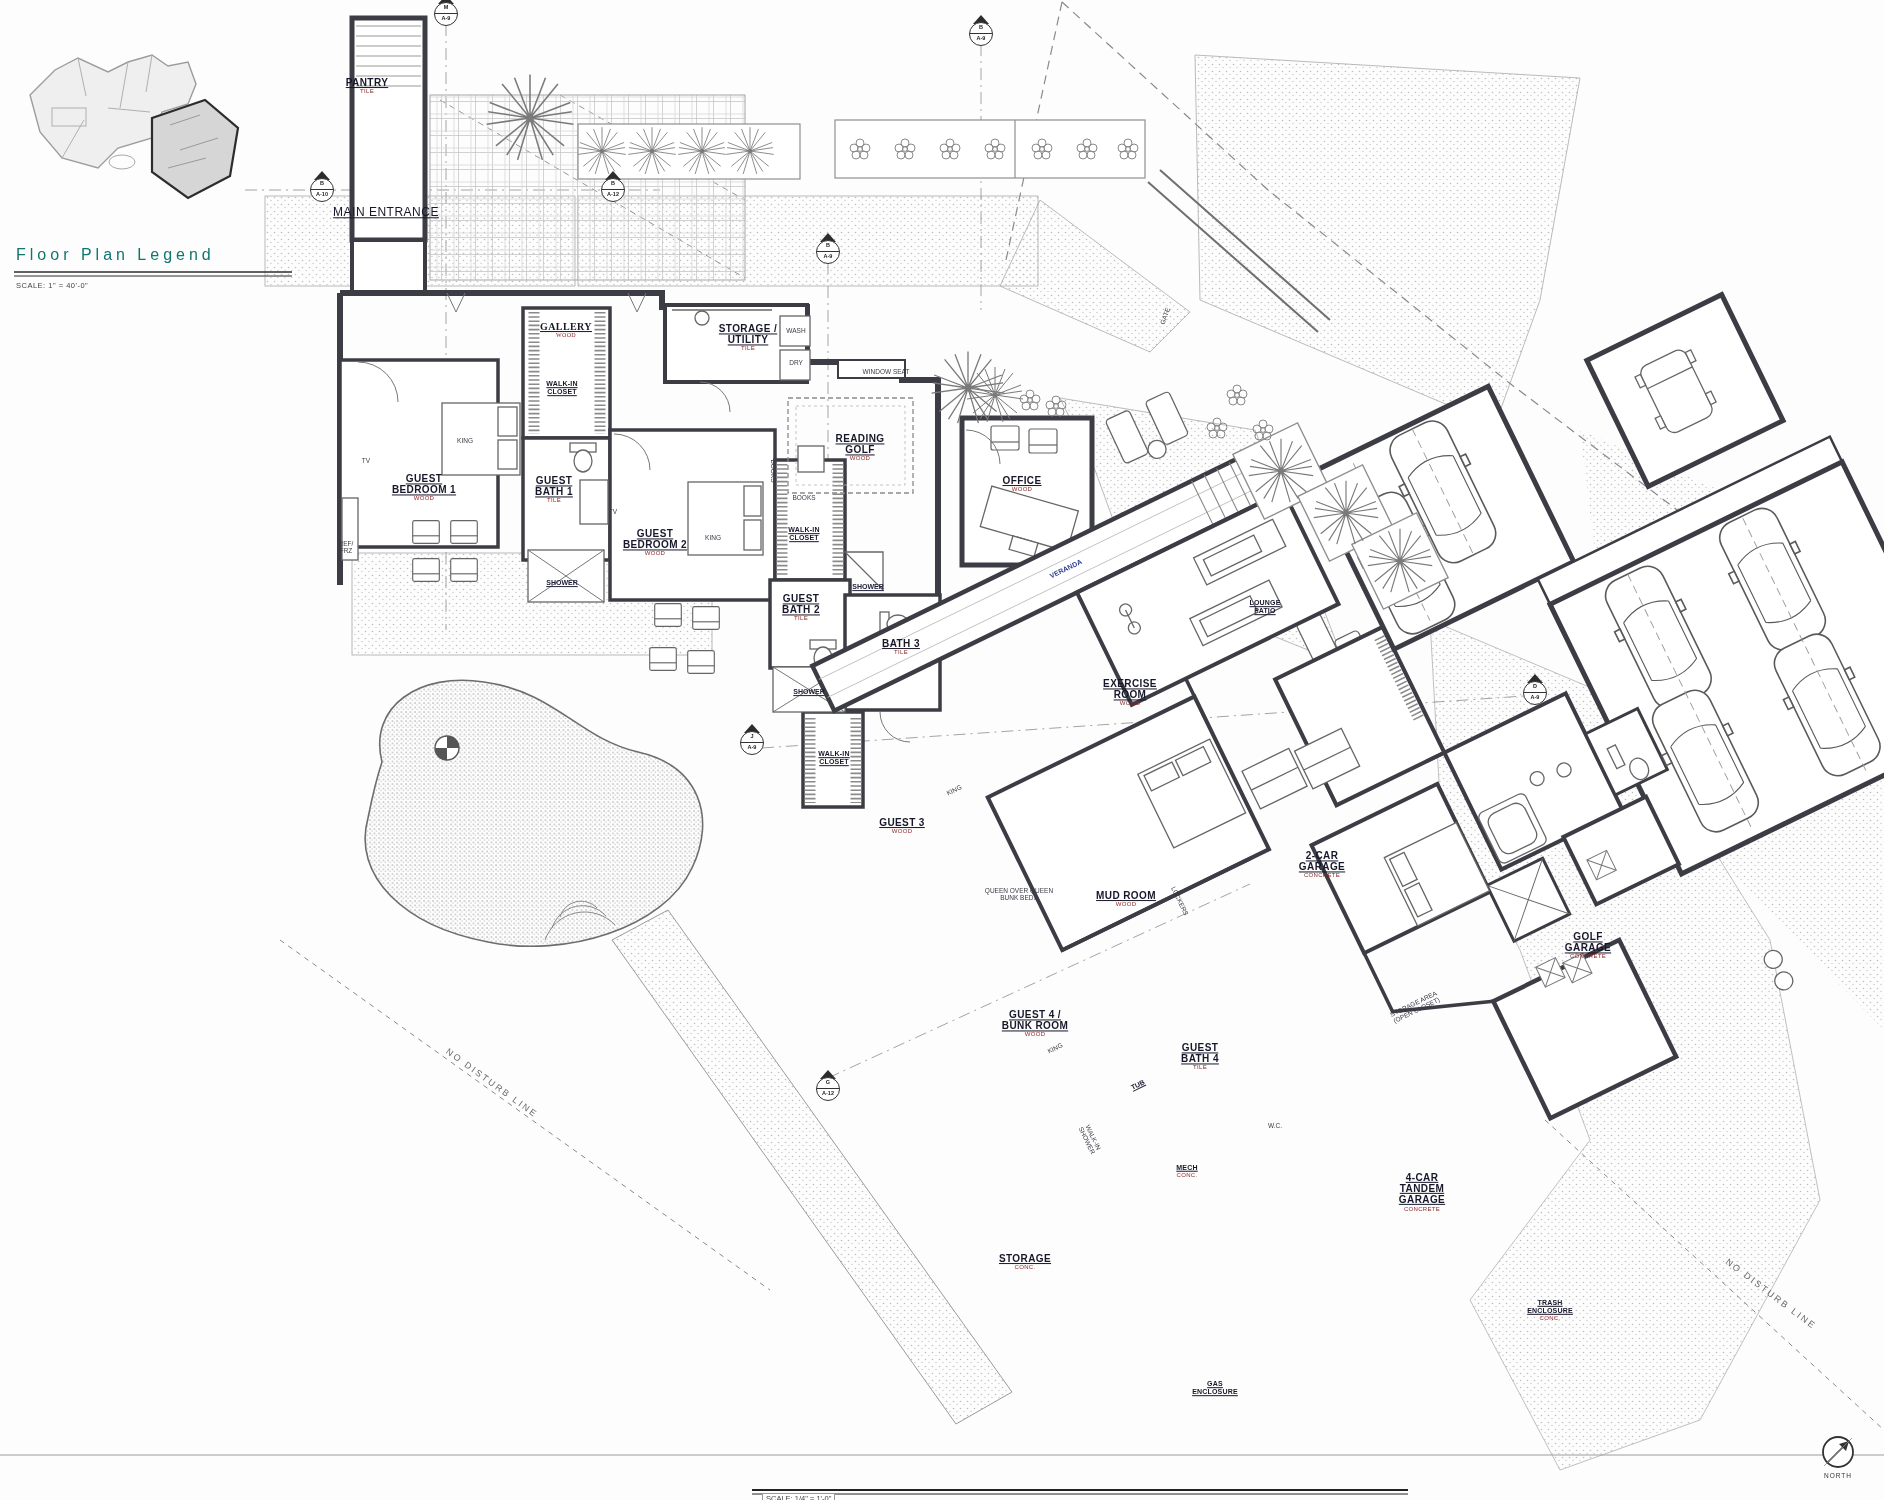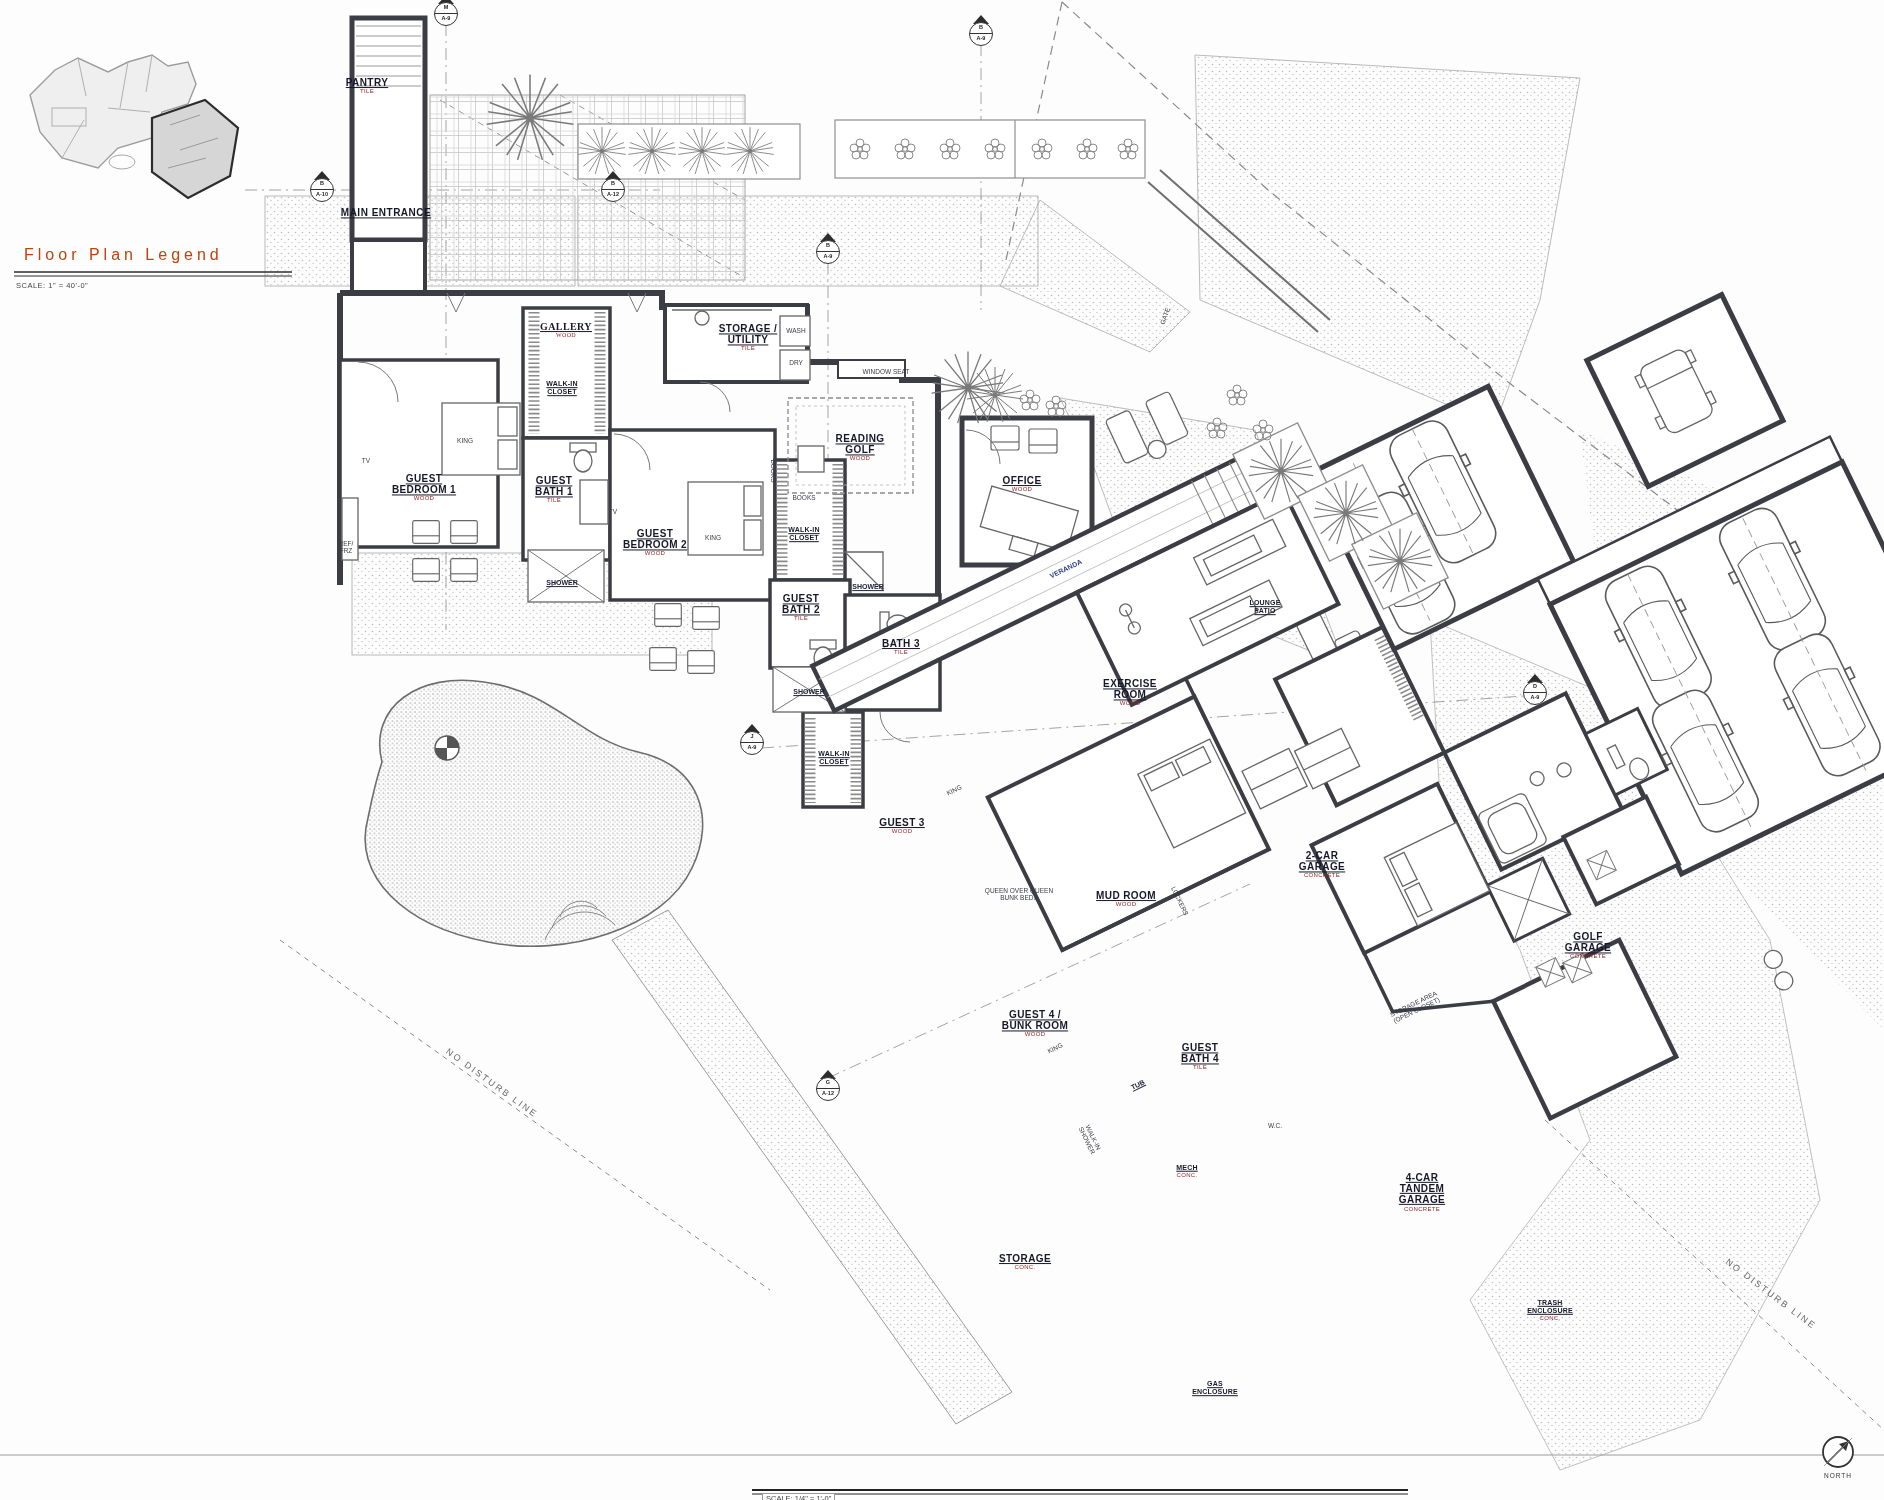--- a/index.html
+++ b/index.html
@@ -9,30 +9,30 @@
   .lbl{position:absolute;transform:translate(-50%,-50%);text-align:center;line-height:1.12;white-space:nowrap;color:#17172b;}
   .lbl .line{display:block;}
   .lbl.u .line{text-decoration:underline;}
   .lbl .sub{display:block;font-size:6px;color:#8a1f1f;font-weight:400;letter-spacing:.3px;text-decoration:none;}
   .room{font-size:10px;font-weight:700;letter-spacing:.4px;}
   .room .line{text-decoration:underline;}
   .room-sm{font-size:7px;font-weight:700;letter-spacing:.2px;}
   .room-sm .line{text-decoration:underline;}
   .ann{font-size:6.5px;font-weight:400;color:#3a3a46;}
   .ann-b{font-size:7px;font-weight:700;color:#22223a;}
-  .ann-lg{font-size:10px;font-weight:700;letter-spacing:.5px;}
+  .ann-lg{font-size:12px;font-weight:400;letter-spacing:.5px;}
   .blue{color:#2e3f8f;}
   .site{font-size:9px;font-weight:400;color:#6a6a6a;letter-spacing:2.2px;}
   .marker{position:absolute;transform:translate(-50%,-50%);width:26px;height:26px;}
   .marker .circ{position:absolute;left:1px;top:1px;width:22px;height:22px;border:1.4px solid #333;border-radius:50%;background:#fff;}
   .marker .bar{position:absolute;left:2px;top:12px;width:22px;height:1.2px;background:#333;}
   .marker .tri{position:absolute;left:5px;top:-6px;width:0;height:0;border-left:8px solid transparent;border-right:8px solid transparent;border-bottom:9px solid #2c2c2c;}
   .marker .mt,.marker .mb{position:absolute;width:100%;text-align:center;font-size:5.5px;color:#222;font-weight:700;}
   .marker .mt{top:3px;} .marker .mb{top:13.5px;}
-  #legend-title{position:absolute;left:24px;top:246px;font-size:16px;letter-spacing:4px;color:#c2410c;}
+  #legend-title{position:absolute;left:16px;top:246px;font-size:16px;letter-spacing:4px;color:#0f766e;}
   #legend-scale{position:absolute;left:16px;top:281px;font-size:7.5px;color:#444;letter-spacing:.5px;}
   #plan-title{position:absolute;left:758px;top:1463px;width:650px;text-align:center;font-size:21px;letter-spacing:7px;color:#222;}
   #plan-scale{position:absolute;left:762px;top:1493px;font-size:7.5px;color:#444;border:1px solid #999;padding:0 3px;background:#fff;}
   #north-label{position:absolute;left:1838px;top:1472px;transform:translateX(-50%);font-size:6.5px;color:#333;letter-spacing:1px;}
 </style>
 </head>
 <body>
 
 <div id="sheet">
 

